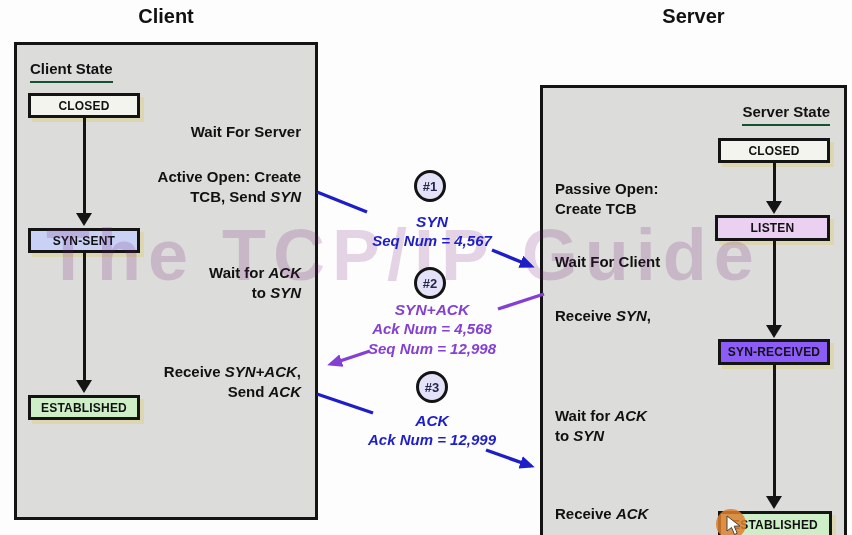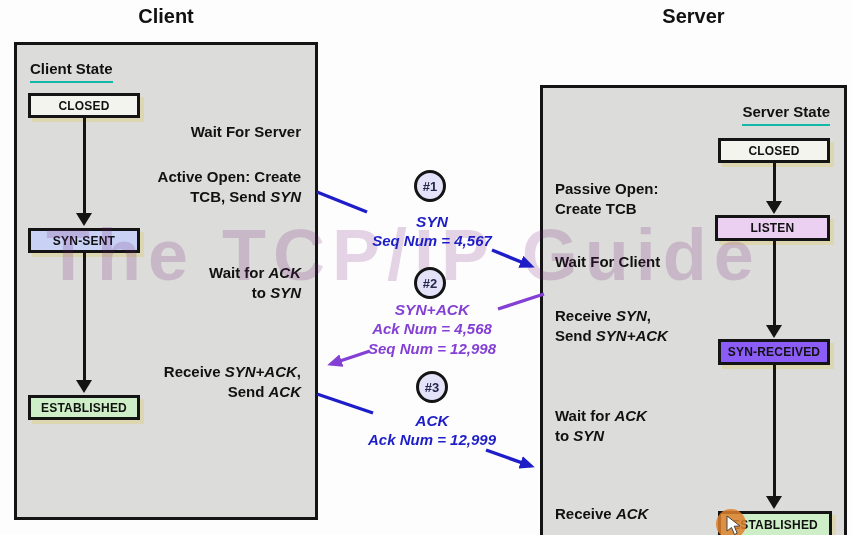--- a/index.html
+++ b/index.html
@@ -2,21 +2,21 @@
 <html><head>
 <meta charset="utf-8">
 <style>
   html,body{margin:0;padding:0;background:#fff;}
   .canvas{position:relative;width:852px;height:535px;background:#fdfdfd;overflow:hidden;
           font-family:"Liberation Sans","DejaVu Sans",sans-serif;color:#111;}
   .title{position:absolute;top:5px;font-size:20px;font-weight:bold;text-align:center;color:#111;z-index:3;}
   .panel{position:absolute;top:42px;height:478px;background:#dcdcda;border:3px solid #141414;box-sizing:border-box;z-index:1;}
   .panel-client{left:14px;width:304px;}
   .panel-server{left:540px;width:307px;margin-top:43px;}
-  .state-header{position:absolute;font-size:15px;font-weight:bold;border-bottom:2px solid #14b8a6;padding-bottom:4px;white-space:nowrap;}
+  .state-header{position:absolute;font-size:15px;font-weight:bold;border-bottom:2px solid #14532d;padding-bottom:4px;white-space:nowrap;}
   .state-box{position:absolute;border:3px solid #141414;box-sizing:border-box;box-shadow:4px 4px 0 rgba(222,212,150,.6);
              display:flex;align-items:center;justify-content:center;font-size:12px;font-weight:bold;letter-spacing:.2px;color:#111;}
   .vline{position:absolute;width:3px;background:#141414;}
   .ahead{position:absolute;width:0;height:0;border-left:8px solid transparent;border-right:8px solid transparent;border-top:13px solid #141414;}
   .note{position:absolute;font-size:15px;font-weight:bold;line-height:20px;white-space:nowrap;z-index:2;}
   .note.r{text-align:right;}
   .note em{font-style:italic;}
   .watermark{position:absolute;left:46px;top:214px;font-size:72px;font-weight:bold;letter-spacing:7px;white-space:nowrap;
              color:#701a75;opacity:.18;z-index:4;pointer-events:none;}
   .msg{position:absolute;left:337px;width:190px;text-align:center;font-weight:bold;font-style:italic;z-index:6;}
@@ -90,21 +90,20 @@
 
     <div class="note" style="left:12px;top:91px;">
       <div class="rich">Passive Open:</div>
       <div class="rich">Create TCB</div>
     </div>
     <div class="note" style="left:12px;top:164px;">
       <div class="rich">Wait For Client</div>
     </div>
     <div class="note" style="left:12px;top:218px;">
       <div class="rich">Receive <em>SYN</em>,</div>
-      <div class="rich">Send <em>SYN+ACK</em></div>
     </div>
     <div class="note" style="left:12px;top:318px;">
       <div class="rich">Wait for <em>ACK</em></div>
       <div class="rich">to <em>SYN</em></div>
     </div>
     <div class="note" style="left:12px;top:416px;">
       <div class="rich">Receive <em>ACK</em></div>
     </div>
   </div>
 

